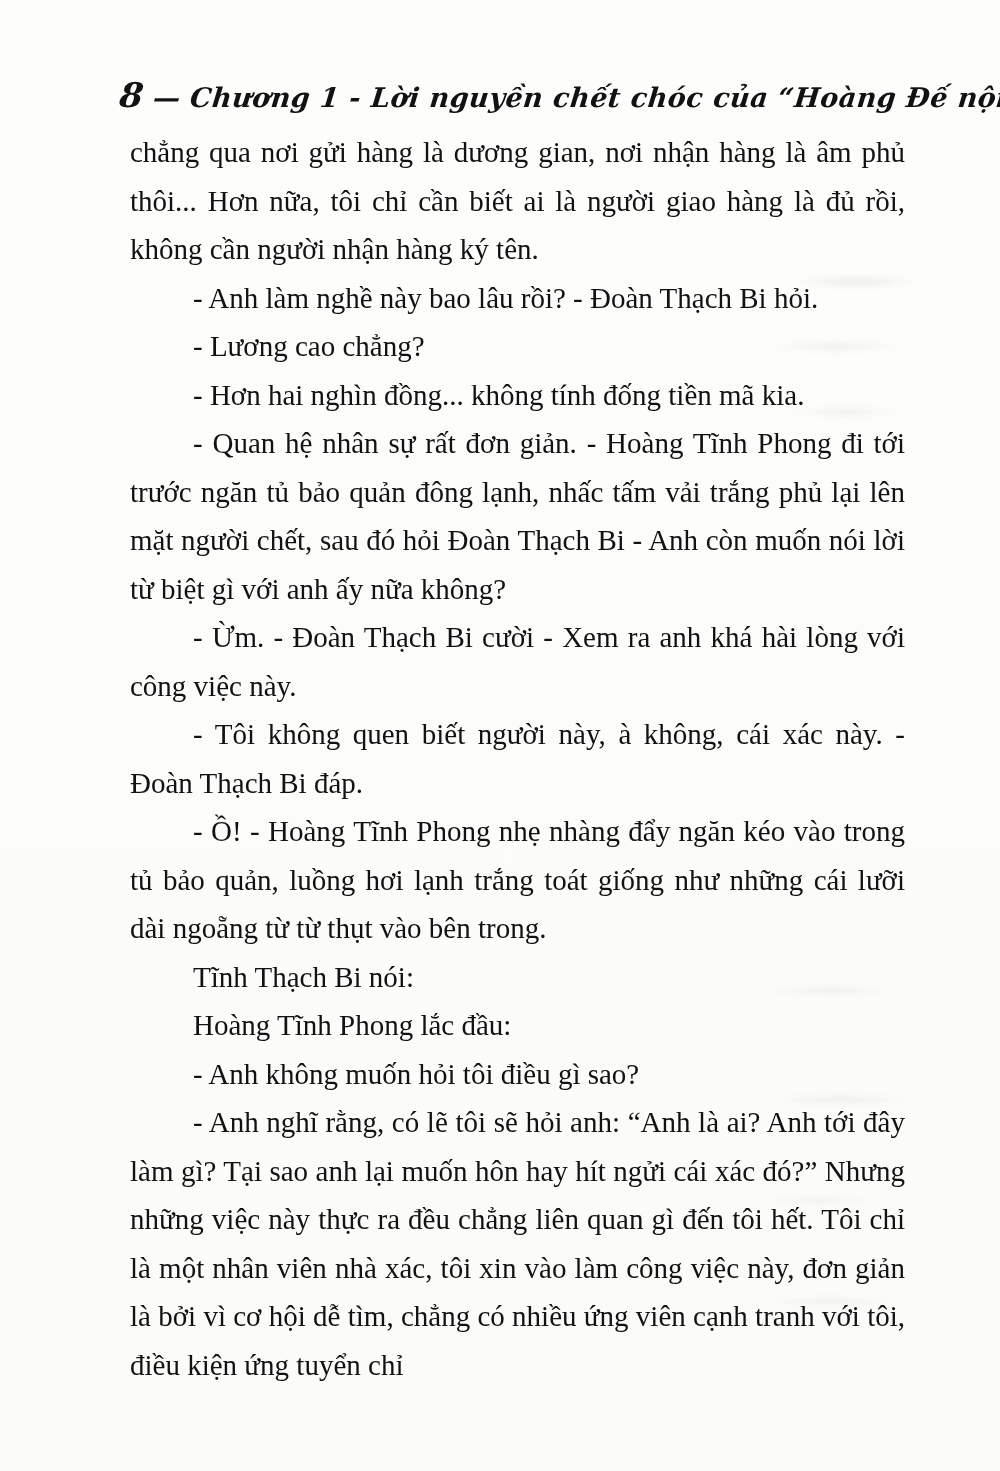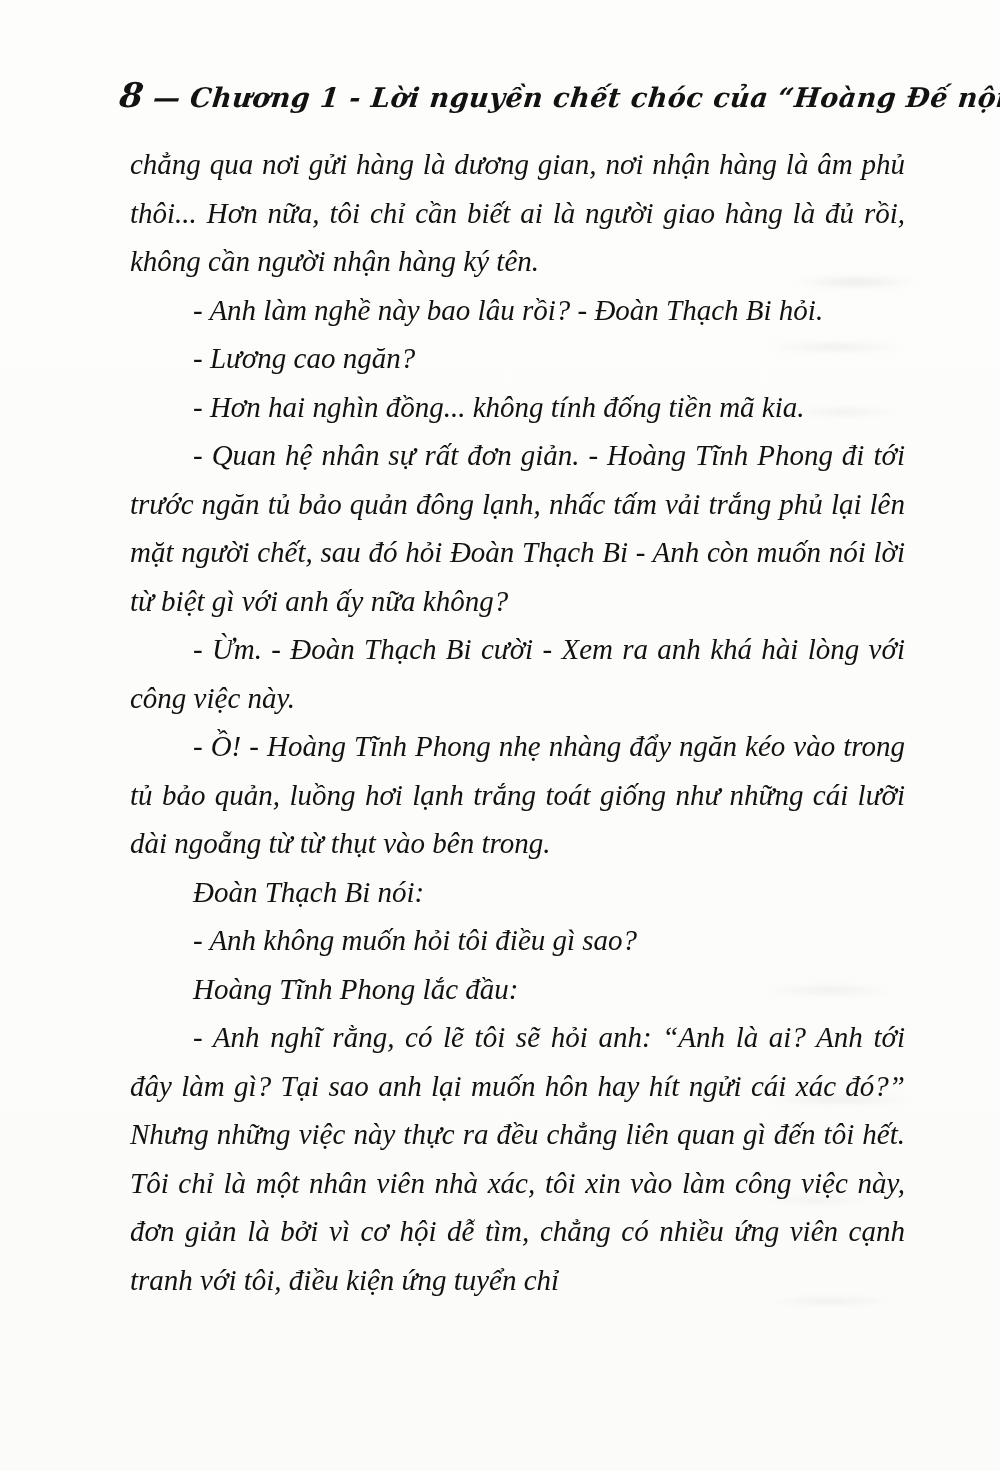--- a/index.html
+++ b/index.html
@@ -64,28 +64,27 @@
   .running-head .head-sep {
     font-size: 27px;
     line-height: 1;
   }
   .running-head .head-title {
     font-size: 27px;
     line-height: 1;
     letter-spacing: 0.5px;
   }
   .body-text {
-    margin-top: 28px;
+    margin-top: 16px;
     width: 775px;
     font-family: "Liberation Serif", "DejaVu Serif", serif;
     font-size: 29px;
     line-height: 48.5px;
     text-align: justify;
     text-justify: inter-word;
-    font-style: italic;
   }
   .body-text p {
     margin: 0;
     padding: 0;
   }
   .body-text p.indent {
     text-indent: 63px;
   }
 </style>
 </head>
@@ -95,24 +94,25 @@
 
   <div class="running-head">
     <span class="page-num">8</span>
     <span class="head-sep">—</span>
     <span class="head-title">Chương 1 - Lời nguyền chết chóc của “Hoàng Đế nội kinh”</span>
   </div>
 
   <div class="body-text">
     <p>chẳng qua nơi gửi hàng là dương gian, nơi nhận hàng là âm phủ thôi... Hơn nữa, tôi chỉ cần biết ai là người giao hàng là đủ rồi, không cần người nhận hàng ký tên.</p>
     <p class="indent">- Anh làm nghề này bao lâu rồi? - Đoàn Thạch Bi hỏi.</p>
-    <p class="indent">- Lương cao ngăn?</p>
+    <p class="indent">- Lương cao chẳng?</p>
     <p class="indent">- Hơn hai nghìn đồng... không tính đống tiền mã kia.</p>
     <p class="indent">- Quan hệ nhân sự rất đơn giản. - Hoàng Tĩnh Phong đi tới trước ngăn tủ bảo quản đông lạnh, nhấc tấm vải trắng phủ lại lên mặt người chết, sau đó hỏi Đoàn Thạch Bi - Anh còn muốn nói lời từ biệt gì với anh ấy nữa không?</p>
     <p class="indent">- Ừm. - Đoàn Thạch Bi cười - Xem ra anh khá hài lòng với công việc này.</p>
+    <p class="indent">- Tôi không quen biết người này, à không, cái xác này. - Đoàn Thạch Bi đáp.</p>
     <p class="indent">- Ồ! - Hoàng Tĩnh Phong nhẹ nhàng đẩy ngăn kéo vào trong tủ bảo quản, luồng hơi lạnh trắng toát giống như những cái lưỡi dài ngoẵng từ từ thụt vào bên trong.</p>
-    <p class="indent">Đoàn Thạch Bi nói:</p>
+    <p class="indent">Tĩnh Thạch Bi nói:</p>
+    <p class="indent">Hoàng Tĩnh Phong lắc đầu:</p>
     <p class="indent">- Anh không muốn hỏi tôi điều gì sao?</p>
-    <p class="indent">Hoàng Tĩnh Phong lắc đầu:</p>
     <p class="indent">- Anh nghĩ rằng, có lẽ tôi sẽ hỏi anh: “Anh là ai? Anh tới đây làm gì? Tại sao anh lại muốn hôn hay hít ngửi cái xác đó?” Nhưng những việc này thực ra đều chẳng liên quan gì đến tôi hết. Tôi chỉ là một nhân viên nhà xác, tôi xin vào làm công việc này, đơn giản là bởi vì cơ hội dễ tìm, chẳng có nhiều ứng viên cạnh tranh với tôi, điều kiện ứng tuyển chỉ</p>
   </div>
 
 </div>
 
 </body></html>

